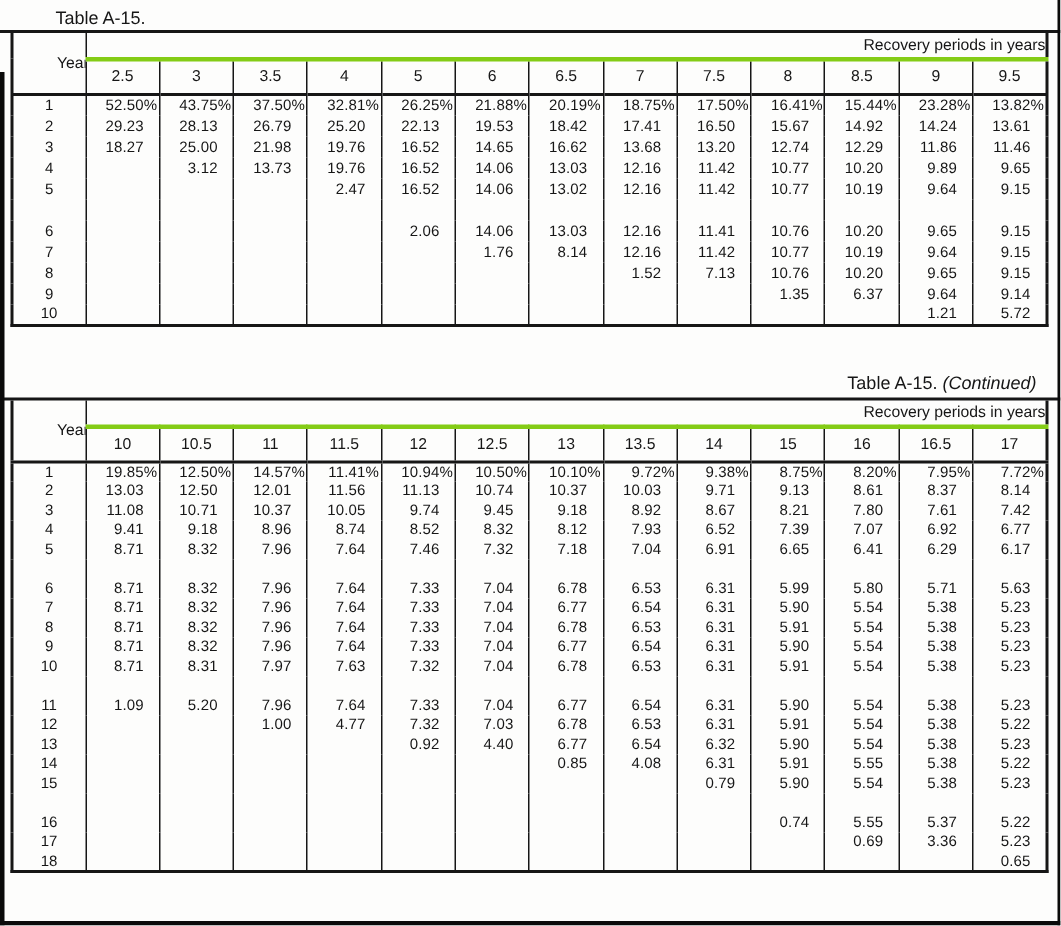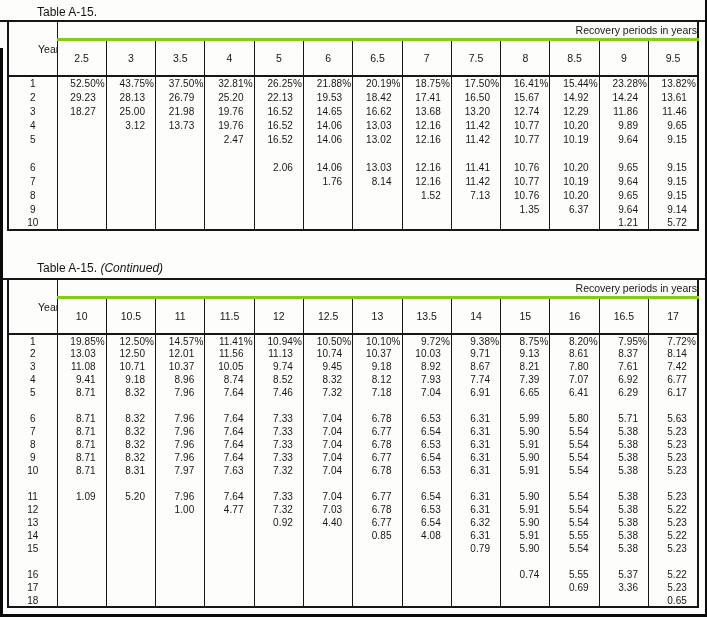--- a/index.html
+++ b/index.html
@@ -17,42 +17,42 @@
   .frame.fr { right: 0; top: 0; bottom: 0; width: 2px; }
   .frame.fb { left: 0; right: 0; bottom: 0; height: 3px; }
 
   .titleblock {
     display: flex; gap: 13px;
     padding: 5px 0 1px 5px;
     font-size: 12px; line-height: 14px; margin-left: 32px;
   }
   .tlabel { white-space: nowrap; }
   .tlines { font-weight: bold; }
-  .titleblock.cont { padding: 30px 1px 3px 5px; }
+  .titleblock.cont { padding: 30px 16px 3px 5px; justify-content: flex-end; }
   .ital { font-style: italic; }
 
   .rule { height: 2px; background: #161616; width: 707px; }
 
   table.dep {
     border-collapse: collapse; table-layout: fixed;
     width: 692px; margin-left: 7px;
     border-left: 2px solid #161616;
     border-right: 2px solid #161616;
     border-bottom: 2px solid #161616;
     font-size: 10px;
   }
   .dep th, .dep td {
     border-left: 1px solid #161616;
     overflow: hidden; white-space: nowrap;
     vertical-align: middle;
     font-weight: normal;
     padding: 0;
   }
   .dep .gh { border-bottom: 3px solid #84cc16; font-size: 10.5px; height: 17px; text-align: right; }
-  .dep .ph { border-bottom: 2px solid #161616; font-size: 10.5px; height: 37px; text-align: center; }
+  .dep .ph { border-bottom: 2px solid #161616; font-size: 10.5px; height: 24px; text-align: center; }
   .dep .yh { border-bottom: 2px solid #161616; font-size: 10.5px; text-align: center; padding-left: 29px; }
   .t1 tbody td { height: 14px; }
   .t2 tbody td { height: 13px; }
   .yc { text-align: center; }
   .vc { text-align: right; padding-right: 10px !important; letter-spacing: 0.1px; }
   .pct { display: inline-block; width: 9px; margin-right: -9px; text-align: left; }
 </style>
 </head>
 <body>
 
@@ -379,21 +379,21 @@
         <tr>
           <td class="yc">4</td>
           <td class="vc">9.41</td>
           <td class="vc">9.18</td>
           <td class="vc">8.96</td>
           <td class="vc">8.74</td>
           <td class="vc">8.52</td>
           <td class="vc">8.32</td>
           <td class="vc">8.12</td>
           <td class="vc">7.93</td>
-          <td class="vc">7.74</td>
+          <td class="vc">6.52</td>
           <td class="vc">7.39</td>
           <td class="vc">7.07</td>
           <td class="vc">6.92</td>
           <td class="vc">6.77</td>
         </tr>
         <tr>
           <td class="yc">5</td>
           <td class="vc">8.71</td>
           <td class="vc">8.32</td>
           <td class="vc">7.96</td>

